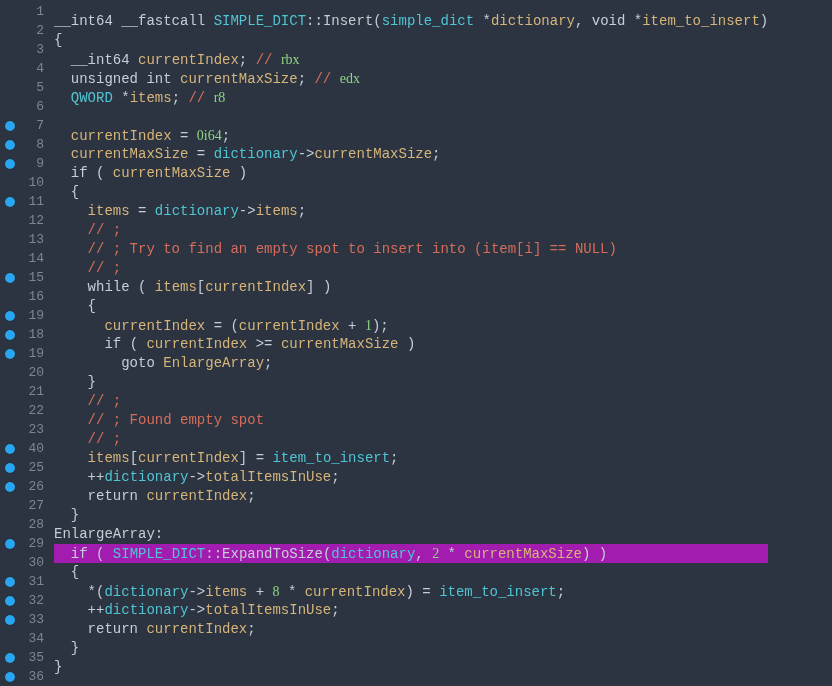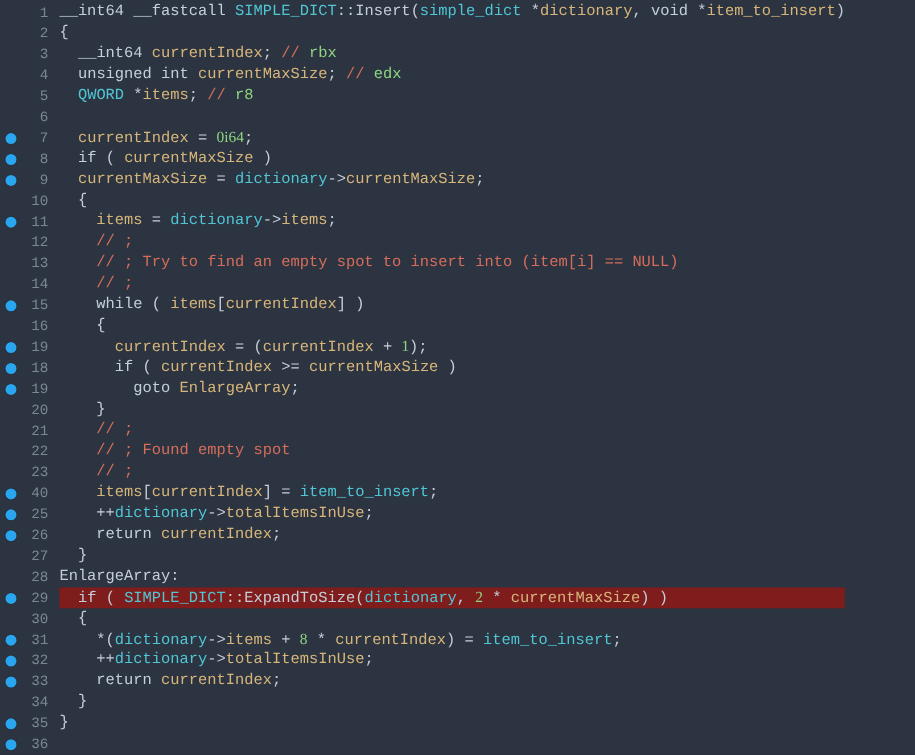--- a/index.html
+++ b/index.html
@@ -45,43 +45,43 @@
     width: 30px;
     text-align: right;
     color: #7b8791;
     padding-right: 6px;
     font-size: 13px;
   }
   .code-col {
     flex: 0 0 auto;
     display: flex;
     flex-direction: column;
-    padding-top: 2px;
+    padding-top: 12px;
     padding-left: 4px;
   }
   .codeline {
     height: 19px;
     line-height: 19px;
     white-space: pre;
     color: #c5cdd6;
   }
   .codeline.hl {
-    background: #7f1d1d;
+    background: #a21caf;
     display: inline-block;
     padding-right: 6px;
   }
   
   .kw   { color: #c3cfdb; }          
   .type { color: #50c5d4; }          
   .punct{ color: #c5cdd6; }
   .var  { color: #d7b57a; }          
   .glob { color: #50c5d4; }          
   .num  { color: #8fd482; font-family: Liberation Serif, serif; }          
   .cmt  { color: #d66d5b; }          
-  .regc { color: #8fd482; }          
+  .regc { color: #8fd482; font-family: Liberation Serif, serif; }          
   .fn   { color: #c5cdd6; }
   .lbl  { color: #c5cdd6; }
   .op   { color: #c5cdd6; }
 </style>
 </head>
 <body>
 
 <div class="editor">
   <div class="gutter" id="gutter">
       <div class="line">
@@ -264,22 +264,22 @@
       </div>
     </div>
   <div class="code-col" id="code">
       <div class="codeline"><span class="kw">__int64 __fastcall </span><span class="type">SIMPLE_DICT</span><span class="punct">::</span><span class="fn">Insert</span><span class="punct">(</span><span class="type">simple_dict </span><span class="op">*</span><span class="var">dictionary</span><span class="punct">, </span><span class="kw">void </span><span class="op">*</span><span class="var">item_to_insert</span><span class="punct">)</span></div>
       <div class="codeline"><span class="punct">{</span></div>
       <div class="codeline"><span class="punct">  </span><span class="kw">__int64 </span><span class="var">currentIndex</span><span class="punct">; </span><span class="cmt">// </span><span class="regc">rbx</span></div>
       <div class="codeline"><span class="punct">  </span><span class="kw">unsigned int </span><span class="var">currentMaxSize</span><span class="punct">; </span><span class="cmt">// </span><span class="regc">edx</span></div>
       <div class="codeline"><span class="punct">  </span><span class="type">QWORD </span><span class="op">*</span><span class="var">items</span><span class="punct">; </span><span class="cmt">// </span><span class="regc">r8</span></div>
       <div class="codeline"><span class="punct"></span></div>
       <div class="codeline"><span class="punct">  </span><span class="var">currentIndex</span><span class="op"> = </span><span class="num">0i64</span><span class="punct">;</span></div>
+      <div class="codeline"><span class="punct">  </span><span class="var">currentMaxSize</span><span class="op"> = </span><span class="glob">dictionary</span><span class="op">-&gt;</span><span class="var">currentMaxSize</span><span class="punct">;</span></div>
       <div class="codeline"><span class="punct">  </span><span class="kw">if</span><span class="punct"> ( </span><span class="var">currentMaxSize</span><span class="punct"> )</span></div>
-      <div class="codeline"><span class="punct">  </span><span class="var">currentMaxSize</span><span class="op"> = </span><span class="glob">dictionary</span><span class="op">-&gt;</span><span class="var">currentMaxSize</span><span class="punct">;</span></div>
       <div class="codeline"><span class="punct">  {</span></div>
       <div class="codeline"><span class="punct">    </span><span class="var">items</span><span class="op"> = </span><span class="glob">dictionary</span><span class="op">-&gt;</span><span class="var">items</span><span class="punct">;</span></div>
       <div class="codeline"><span class="punct">    </span><span class="cmt">// ;</span></div>
       <div class="codeline"><span class="punct">    </span><span class="cmt">// ; Try to find an empty spot to insert into (item[i] == NULL)</span></div>
       <div class="codeline"><span class="punct">    </span><span class="cmt">// ;</span></div>
       <div class="codeline"><span class="punct">    </span><span class="kw">while</span><span class="punct"> ( </span><span class="var">items</span><span class="punct">[</span><span class="var">currentIndex</span><span class="punct">] )</span></div>
       <div class="codeline"><span class="punct">    {</span></div>
       <div class="codeline"><span class="punct">      </span><span class="var">currentIndex</span><span class="punct"> = (</span><span class="var">currentIndex</span><span class="op"> + </span><span class="num">1</span><span class="punct">);</span></div>
       <div class="codeline"><span class="punct">      </span><span class="kw">if</span><span class="punct"> ( </span><span class="var">currentIndex</span><span class="op"> &gt;= </span><span class="var">currentMaxSize</span><span class="punct"> )</span></div>
       <div class="codeline"><span class="punct">        </span><span class="kw">goto</span><span class="punct"> </span><span class="var">EnlargeArray</span><span class="punct">;</span></div>

